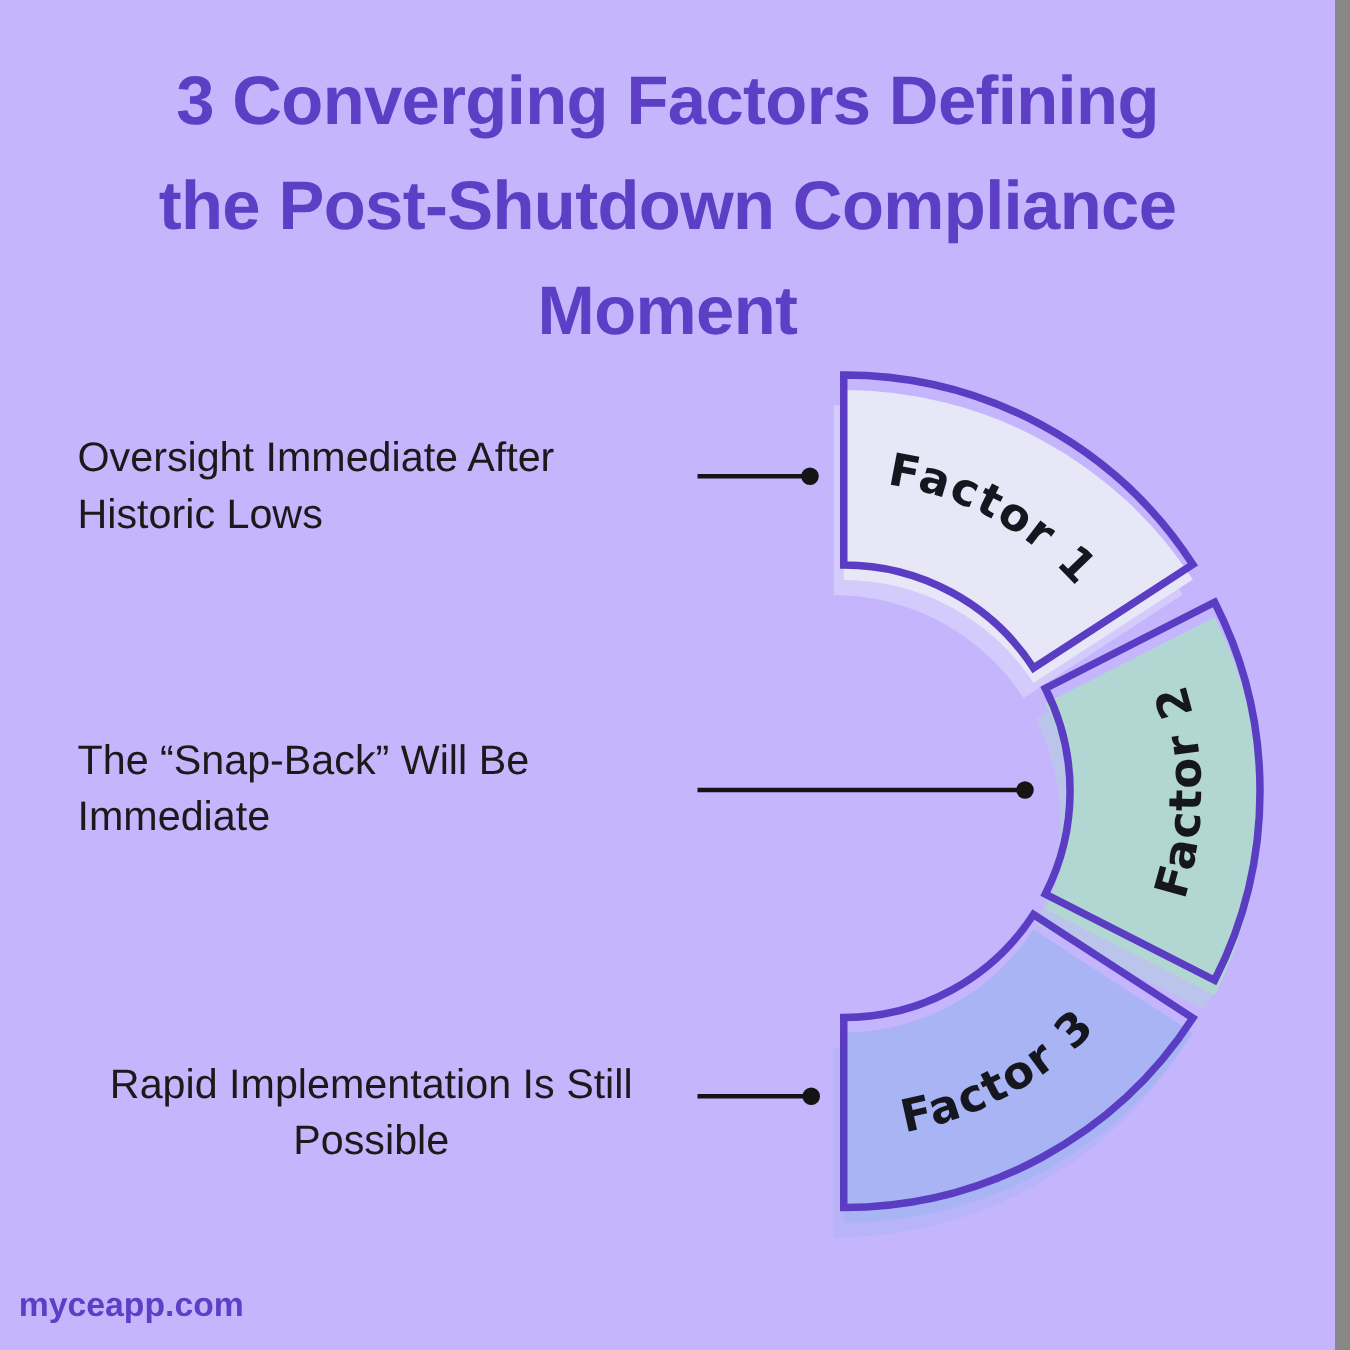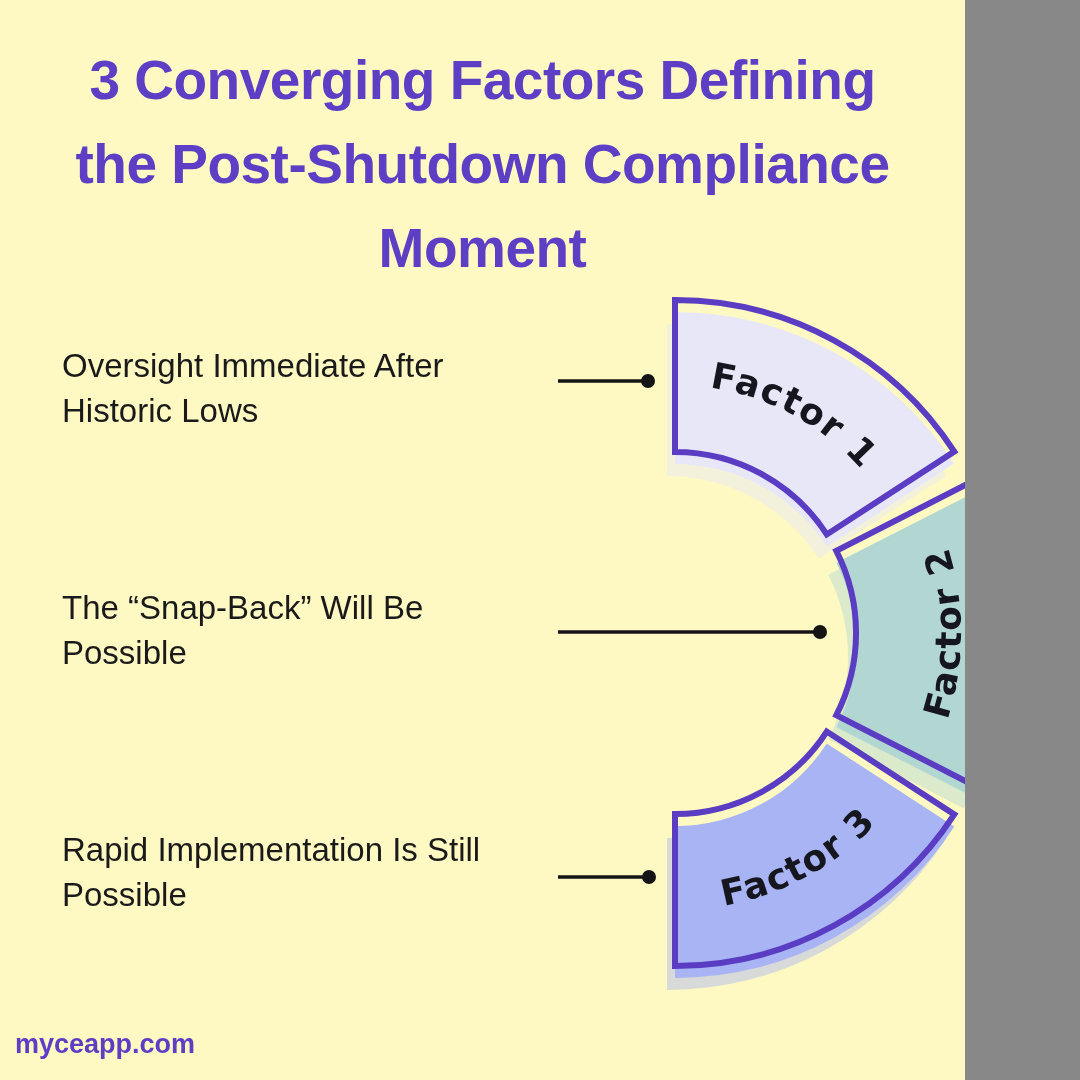--- a/index.html
+++ b/index.html
@@ -1,19 +1,19 @@
 <!DOCTYPE html>
 <html><head>
 <meta charset="utf-8">
 <style>
   html,body{margin:0;padding:0;background:#888;}
   .canvas{
     position:relative;
-    width:965px;height:1080px;
-    background:#fef9c3;
+    width:1068px;height:1080px;
+    background:#c4b5fd;
     overflow:hidden;
     font-family:"Liberation Sans", sans-serif;
   }
   .title{
     position:absolute;
     top:38px;left:50%;
     transform:translateX(-50%);
     width:880px;
     margin:0;
     text-align:center;
@@ -28,21 +28,21 @@
     left:62px;
     width:470px;
     margin:0;
     font-size:33px;
     line-height:45px;
     font-weight:400;
     color:#1a1a1a;
   }
   .desc-1{top:343px;}
   .desc-2{top:585px;}
-  .desc-3{top:827px;}
+  .desc-3{top:844px;text-align:center;}
   .donut-svg{
     position:absolute;
     top:0;left:0;
   }
   .seg-outline{
     fill:none;
     stroke-width:6px;
     stroke-linejoin:miter;
   }
   .seg-shadow{opacity:0.45;}
@@ -66,21 +66,21 @@
   }
 </style>
 </head>
 <body>
 
 <div class="canvas">
 
   <h1 class="title">3 Converging Factors Defining the Post-Shutdown Compliance Moment</h1>
 
   <p class="factor-desc desc-1">Oversight Immediate After Historic Lows</p>
-  <p class="factor-desc desc-2">The “Snap-Back” Will Be Possible</p>
+  <p class="factor-desc desc-2">The “Snap-Back” Will Be Immediate</p>
   <p class="factor-desc desc-3">Rapid Implementation Is Still Possible</p>
 
   <svg class="donut-svg" width="1080" height="1080" viewBox="0 0 1080 1080" xmlns="http://www.w3.org/2000/svg" xmlns:xlink="http://www.w3.org/1999/xlink">
 
     <defs>
       <path id="tpf1" d="M 683.7 385.2 A 248 248 0 0 1 878.1 490.7"></path>
       <path id="tpf2" d="M 929.8 762.8 A 286 286 0 0 0 929.8 503.2"></path>
       <path id="tpf3" d="M 684.7 909.8 A 277 277 0 0 0 901.9 792.0"></path>
     </defs>
 

